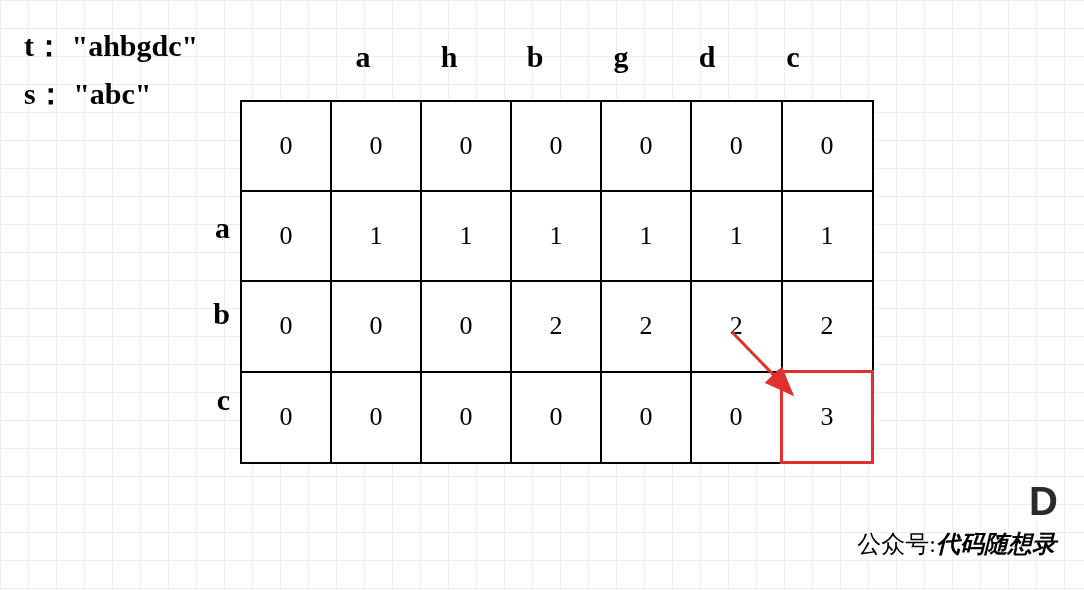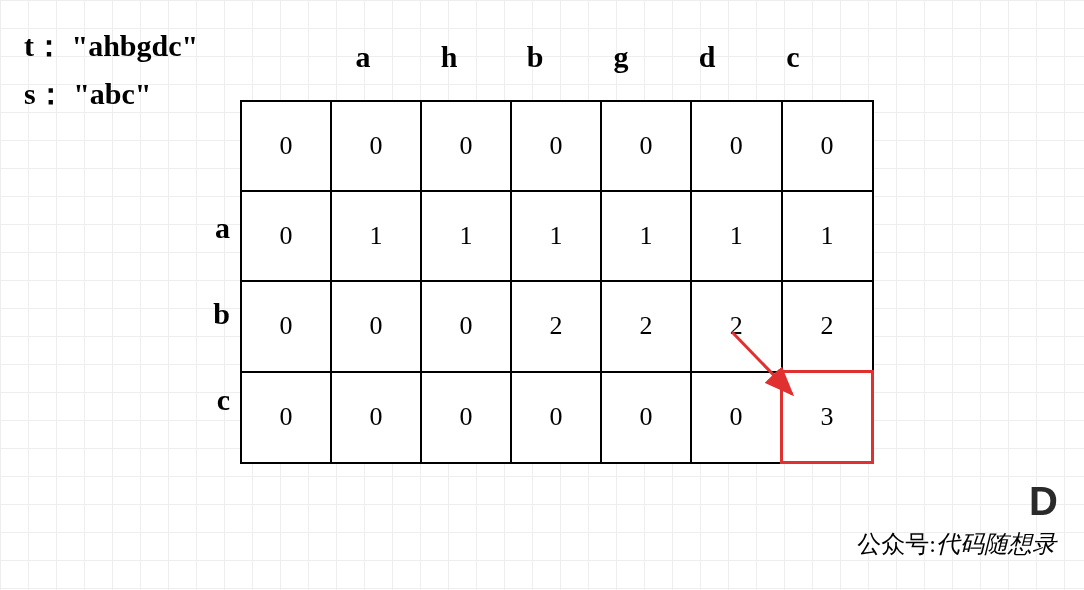--- a/index.html
+++ b/index.html
@@ -118,21 +118,21 @@
     color: #2a2a2a;
     font-family: Arial, sans-serif;
     letter-spacing: -2px;
   }
   .watermark .text {
     font-size: 24px;
     font-family: "KaiTi", "STKaiti", serif;
     margin-top: 4px;
   }
   .watermark .text .han {
-    font-weight: normal;
+    font-weight: bold;
     font-style: italic;
     text-align: right;
   }
 
 </style>
 </head>
 <body>
 
 <div class="grid-bg"></div>
 

